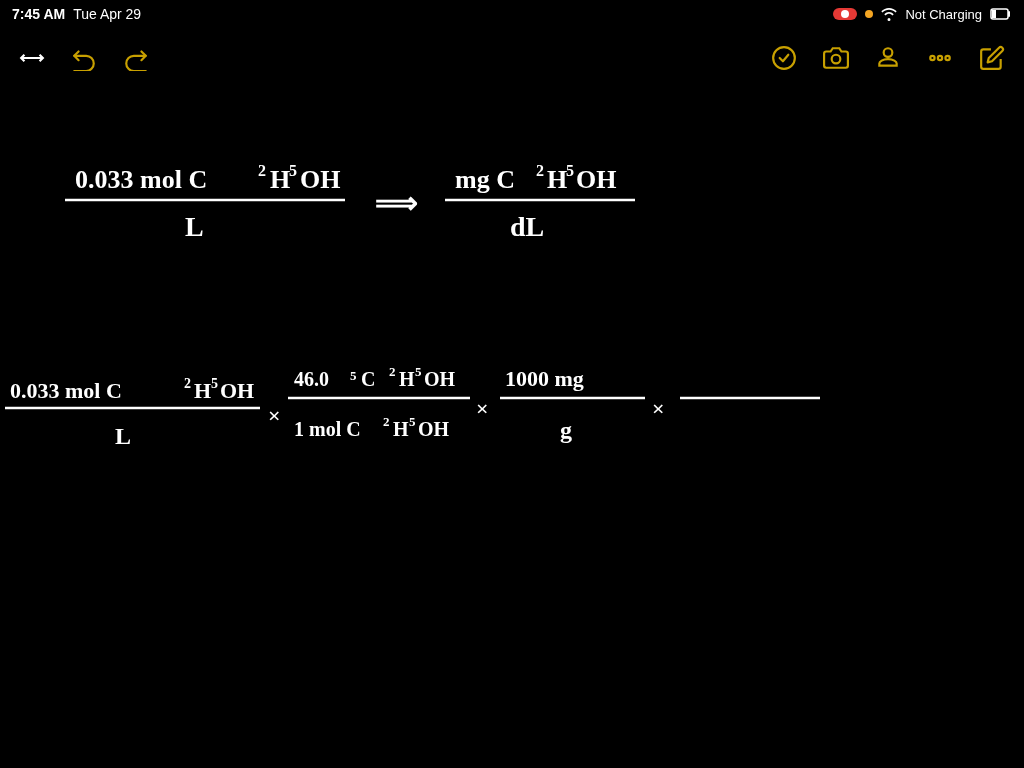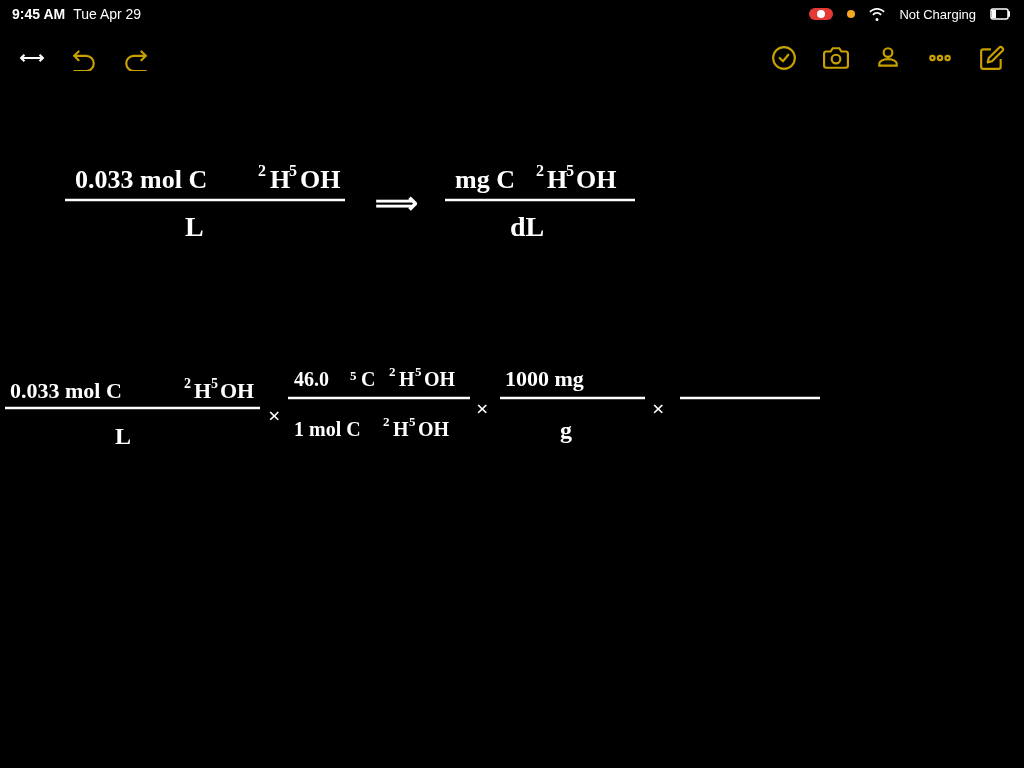--- a/index.html
+++ b/index.html
@@ -37,21 +37,21 @@
     .status-date {
       font-size: 14px;
       font-weight: 400;
       color: #fff;
     }
 
     .status-right {
       margin-left: auto;
       display: flex;
       align-items: center;
-      gap: 14px;
+      gap: 8px;
     }
 
     .record-btn {
       background: #e53935;
       border-radius: 10px;
       padding: 2px 8px;
       display: flex;
       align-items: center;
       gap: 4px;
       font-size: 12px;
@@ -138,21 +138,21 @@
       top: 0;
       left: 0;
       width: 100%;
       height: 100%;
     }
   </style>
 </head>
 <body>
 
 <div class="status-bar">
-  <span class="status-time">9:45 AM</span>
+  <span class="status-time">7:45 AM</span>
   <span class="status-date">Tue Apr 29</span>
   <div class="status-right">
     <div class="record-btn">
       <div class="record-dot"></div>
     </div>
     <div class="status-dot"></div>
 
     <svg width="16" height="14" viewBox="0 0 16 14" fill="white">
       <path d="M8 11a1.5 1.5 0 1 1 0 3 1.5 1.5 0 0 1 0-3z"></path>
       <path d="M4.5 8.5C5.6 7.4 6.7 6.8 8 6.8s2.4.6 3.5 1.7l1.2-1.2C11.2 5.8 9.7 5 8 5s-3.2.8-4.7 2.3l1.2 1.2z"></path>

